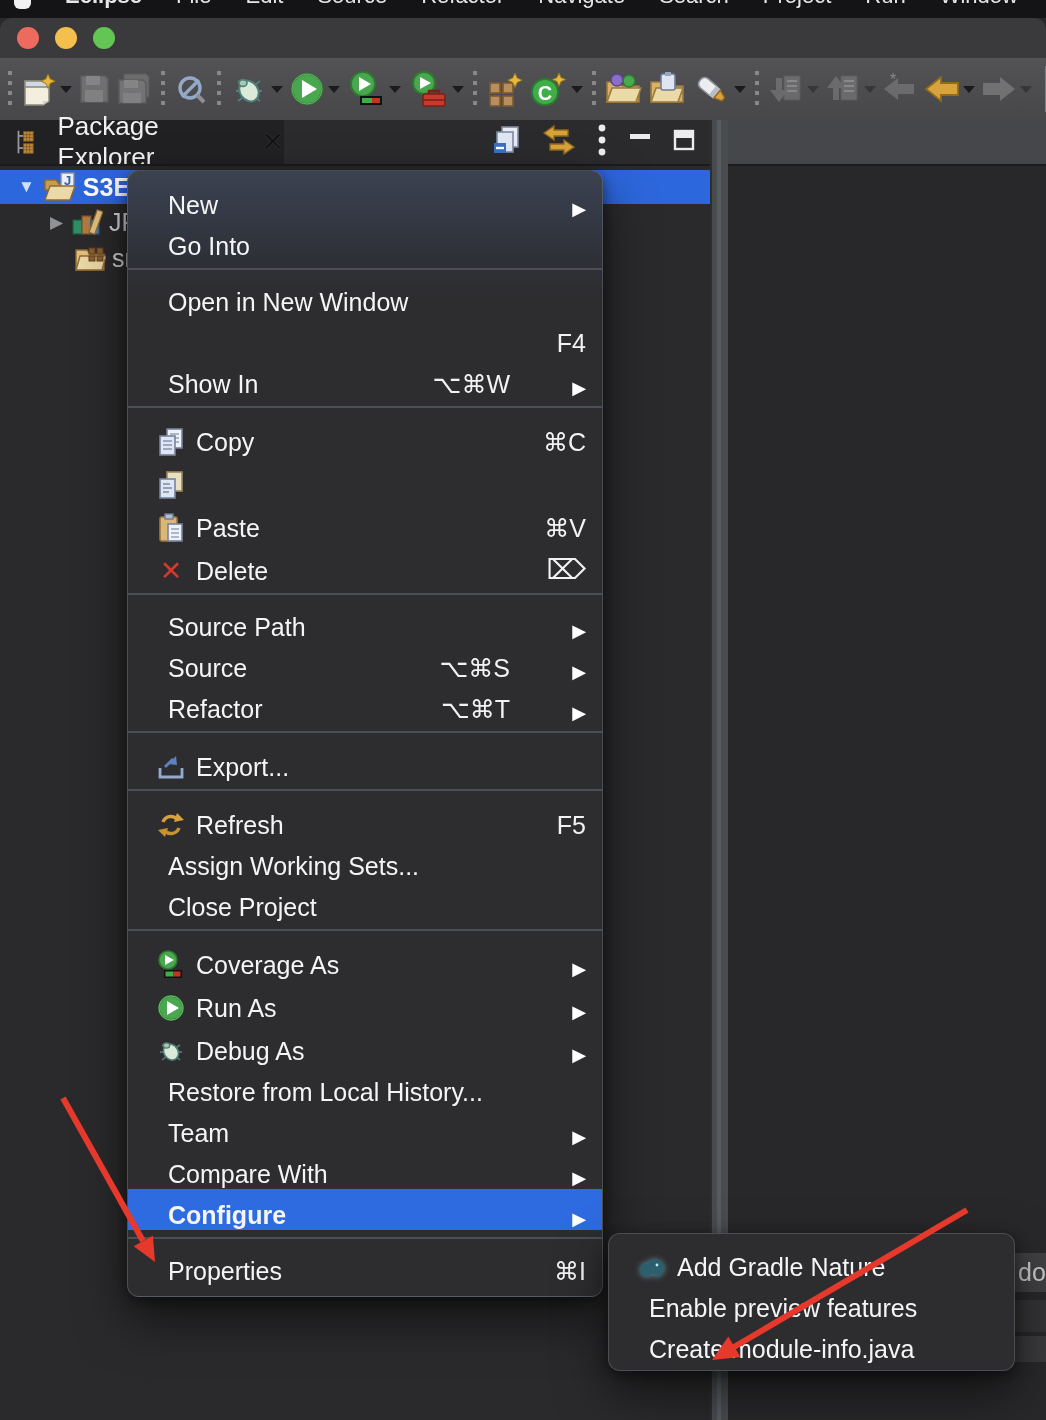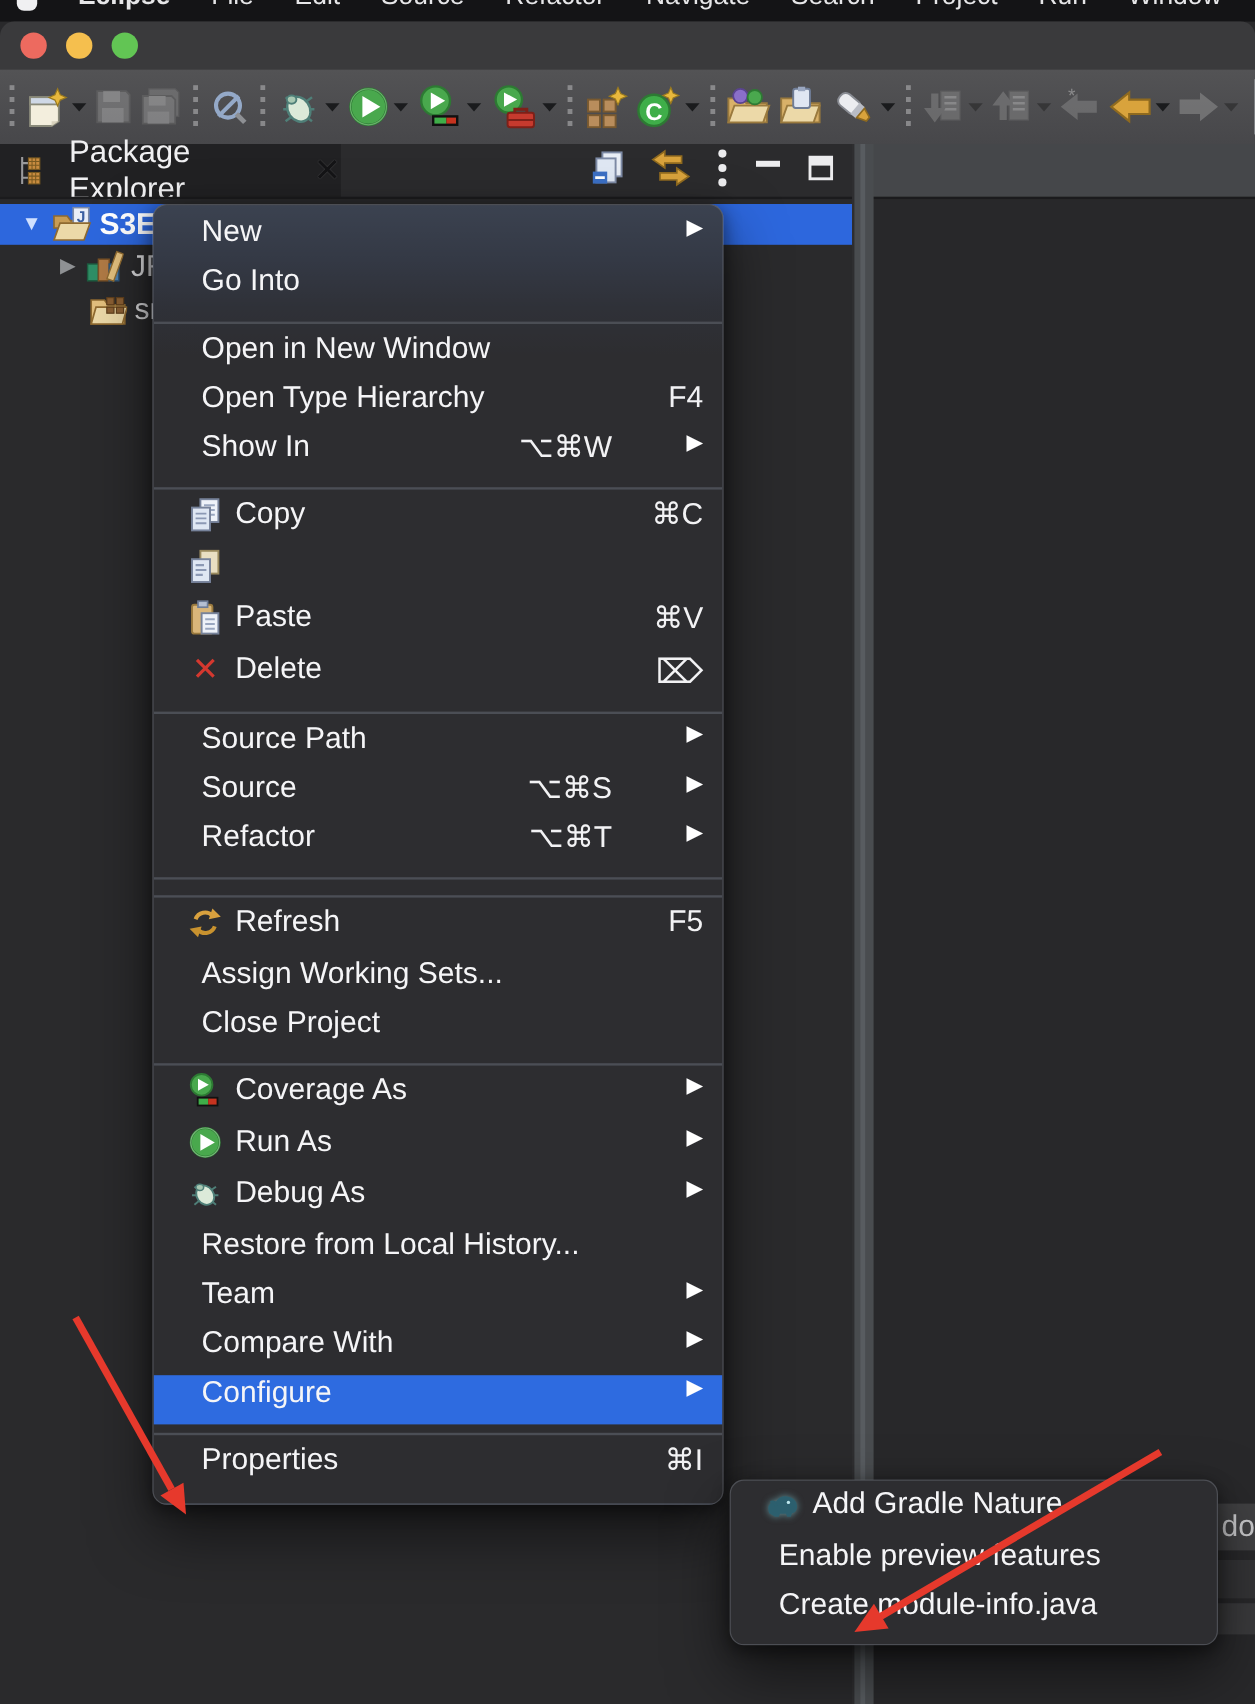--- a/index.html
+++ b/index.html
@@ -58,30 +58,30 @@
   .trow.sel{background:#2d67dd;color:#ffffff;font-weight:700;}
   .twist{font-size:17px;flex:none;}
   .ticon{flex:none;display:flex;align-items:center;}
 
   
   .menu{background:linear-gradient(180deg,#3b4250 0px,#343945 45px,#2f3138 85px,#2d2d30 125px,#2d2d30 100%);
         border:1px solid rgba(130,135,145,.38);border-radius:12px;
         box-shadow:0 22px 50px rgba(0,0,0,.55),0 4px 14px rgba(0,0,0,.45);
         padding:8px 0 10px;box-sizing:border-box;overflow:hidden;}
   .submenu{background:#2d2d30;padding:5px 0 6px;}
-  .mi{height:41px;display:flex;align-items:flex-start;padding:0 16px 0 40px;
+  .mi{height:41px;display:flex;align-items:flex-end;padding:0 16px 0 40px;
       color:#f5f5f7;font-size:25px;white-space:nowrap;}
   .mi.icr{height:43px;padding-left:28px;}
   .mi .ic{width:30px;height:30px;margin-right:10px;flex:none;display:flex;
           align-items:center;justify-content:center;}
   .mi .lbl{flex:none;}
   .mi .sp{flex:1;}
   .mi .accel{flex:none;color:#f2f2f4;}
   .mi .arrow{flex:none;width:20px;margin-left:56px;text-align:right;font-size:18px;color:#fff;}
-  .mi.hl{background:#2e6be0;}
+  .mi.hl{background:#2e6be0;font-weight:bold;}
   .msep{height:15px;display:flex;align-items:center;}
   .msep::before{content:'';width:100%;height:2px;background:#4b4e55;}
   .xdel{color:#d4382f;font-weight:900;font-size:27px;line-height:1;}
 
   
   .frag{background:#404042;color:#c9c9cb;font-size:25px;display:flex;align-items:center;}
 
   
   .overlay{left:0;top:0;width:1046px;height:1420px;pointer-events:none;z-index:50;}
 </style>
@@ -401,21 +401,20 @@
       <span class="arrow">▶</span>
   </div>
   <div class="mi">
     <span class="lbl">Go Into</span>
   </div>
   <div class="msep"></div>
   <div class="mi">
     <span class="lbl">Open in New Window</span>
   </div>
   <div class="mi">
-    <span class="lbl">Open Type Hierarchy</span>
       <span class="sp"></span>
       <span class="accel">F4</span>
   </div>
   <div class="mi">
     <span class="lbl">Show In</span>
       <span class="sp"></span>
       <span class="accel">⌥⌘W</span>
       <span class="arrow">▶</span>
   </div>
   <div class="msep"></div>
@@ -490,20 +489,30 @@
       <span class="accel">⌥⌘S</span>
       <span class="arrow">▶</span>
   </div>
   <div class="mi">
     <span class="lbl">Refactor</span>
       <span class="sp"></span>
       <span class="accel">⌥⌘T</span>
       <span class="arrow">▶</span>
   </div>
   <div class="msep"></div>
+  <div class="mi icr">
+    <span class="ic">
+      <svg width="28" height="28" viewBox="0 0 28 28">
+        <path d="M3 15 v9 h22 v-9" fill="none" stroke="#93a9cf" stroke-width="2.8"></path>
+        <line x1="8" y1="14" x2="16" y2="6" stroke="#5e82c0" stroke-width="2.8"></line>
+        <polygon points="19,3 20,12 11,11" fill="#5e82c0"></polygon>
+      </svg>
+    </span>
+    <span class="lbl">Export...</span>
+  </div>
   <div class="msep"></div>
   <div class="mi icr">
     <span class="ic">
       <svg width="28" height="28" viewBox="0 0 28 28">
         <path d="M6 11 A8.5 8.5 0 0 1 20 8" fill="none" stroke="#d9a13e" stroke-width="3.4"></path>
         <polygon points="20,2 27,9 17,11" fill="#d9a13e"></polygon>
         <path d="M22 17 A8.5 8.5 0 0 1 8 20" fill="none" stroke="#c8922f" stroke-width="3.4"></path>
         <polygon points="8,26 1,19 11,17" fill="#c8922f"></polygon>
       </svg>
     </span>

